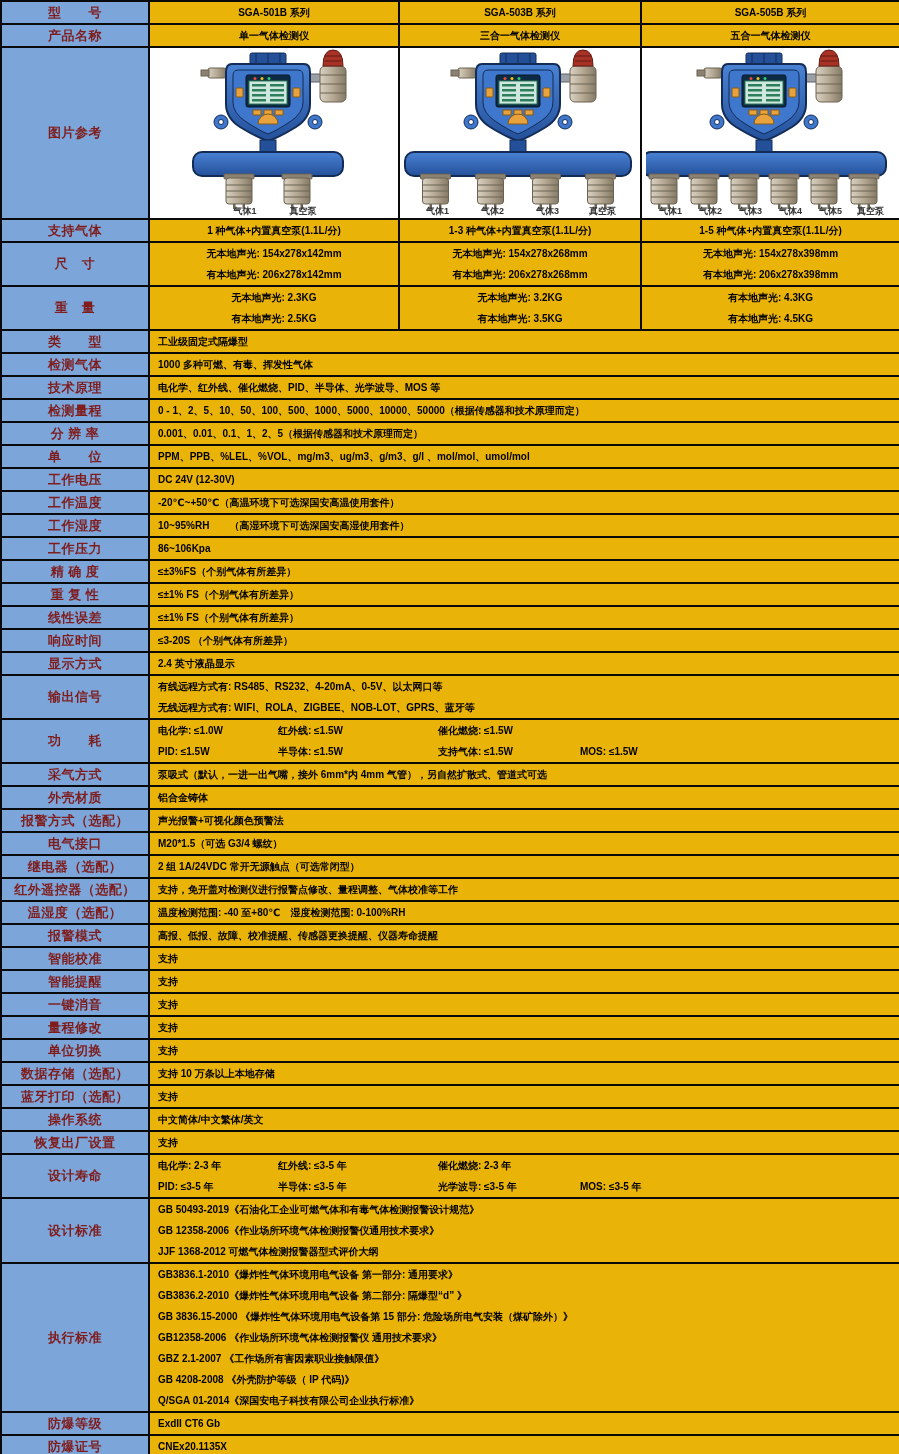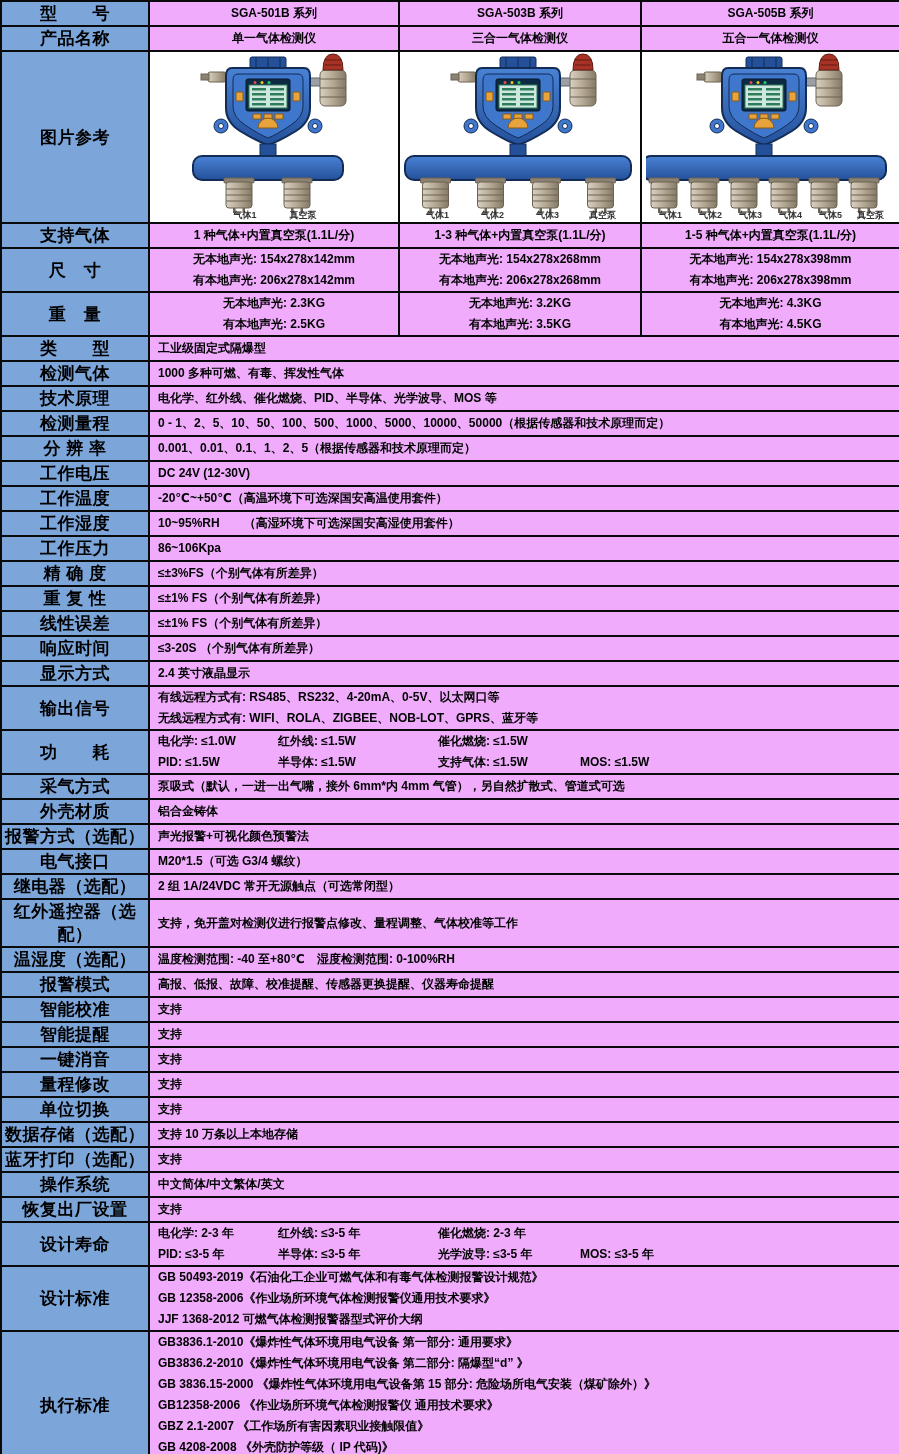--- a/index.html
+++ b/index.html
@@ -7,29 +7,29 @@
   .page{width:899px;}
   table.spec{border-collapse:collapse;width:899px;table-layout:fixed;}
   table.spec th, table.spec td{
     border:2px solid #0a0a0a;
     padding:0;
     vertical-align:middle;
     overflow:hidden;
   }
   th.rowlabel{
     background:#7CA6DA;
-    font-size:17px;
+    font-size:13px;
     font-weight:bold;
     text-align:center;
-    color:#000000;
+    color:#7f1d1d;
     letter-spacing:0.5px;
   }
   td.cell{
-    background:#f0abfc;
-    font-size:12px;
+    background:#eab308;
+    font-size:10px;
     font-weight:bold;
     text-align:center;
   }
   td.cell.leftal{text-align:left;padding-left:8px;}
   td.imgcell{background:#ffffff;text-align:center;vertical-align:middle;}
   .line{line-height:21px;white-space:nowrap;}
   .seg{display:inline-block;white-space:nowrap;}
   .seg0{min-width:120px;}
   .seg1{min-width:160px;}
   .seg2{min-width:142px;}
@@ -371,21 +371,21 @@
           <th class="rowlabel">重　量</th>
           <td class="cell">
             <div class="line">无本地声光: 2.3KG</div>
             <div class="line">有本地声光: 2.5KG</div>
           </td>
           <td class="cell">
             <div class="line">无本地声光: 3.2KG</div>
             <div class="line">有本地声光: 3.5KG</div>
           </td>
           <td class="cell">
-            <div class="line">无本地声光: 4.3KG</div>
+            <div class="line">有本地声光: 4.3KG</div>
             <div class="line">有本地声光: 4.5KG</div>
           </td>
         </tr>
         <tr style="height: 21px;">
           <th class="rowlabel">类　　型</th>
           <td class="cell leftal" colspan="3">
             <div class="line">工业级固定式隔爆型</div>
           </td>
         </tr>
         <tr style="height: 21px;">
@@ -403,20 +403,26 @@
         <tr style="height: 21px;">
           <th class="rowlabel">检测量程</th>
           <td class="cell leftal" colspan="3">
             <div class="line">0 - 1、2、5、10、50、100、500、1000、5000、10000、50000（根据传感器和技术原理而定）</div>
           </td>
         </tr>
         <tr style="height: 21px;">
           <th class="rowlabel">分 辨 率</th>
           <td class="cell leftal" colspan="3">
             <div class="line">0.001、0.01、0.1、1、2、5（根据传感器和技术原理而定）</div>
+          </td>
+        </tr>
+        <tr style="height: 21px;">
+          <th class="rowlabel">单　　位</th>
+          <td class="cell leftal" colspan="3">
+            <div class="line">PPM、PPB、%LEL、%VOL、mg/m3、ug/m3、g/m3、g/l 、mol/mol、umol/mol</div>
           </td>
         </tr>
         <tr style="height: 21px;">
           <th class="rowlabel">工作电压</th>
           <td class="cell leftal" colspan="3">
             <div class="line">DC 24V (12-30V)</div>
           </td>
         </tr>
         <tr style="height: 21px;">
           <th class="rowlabel">工作温度</th>

